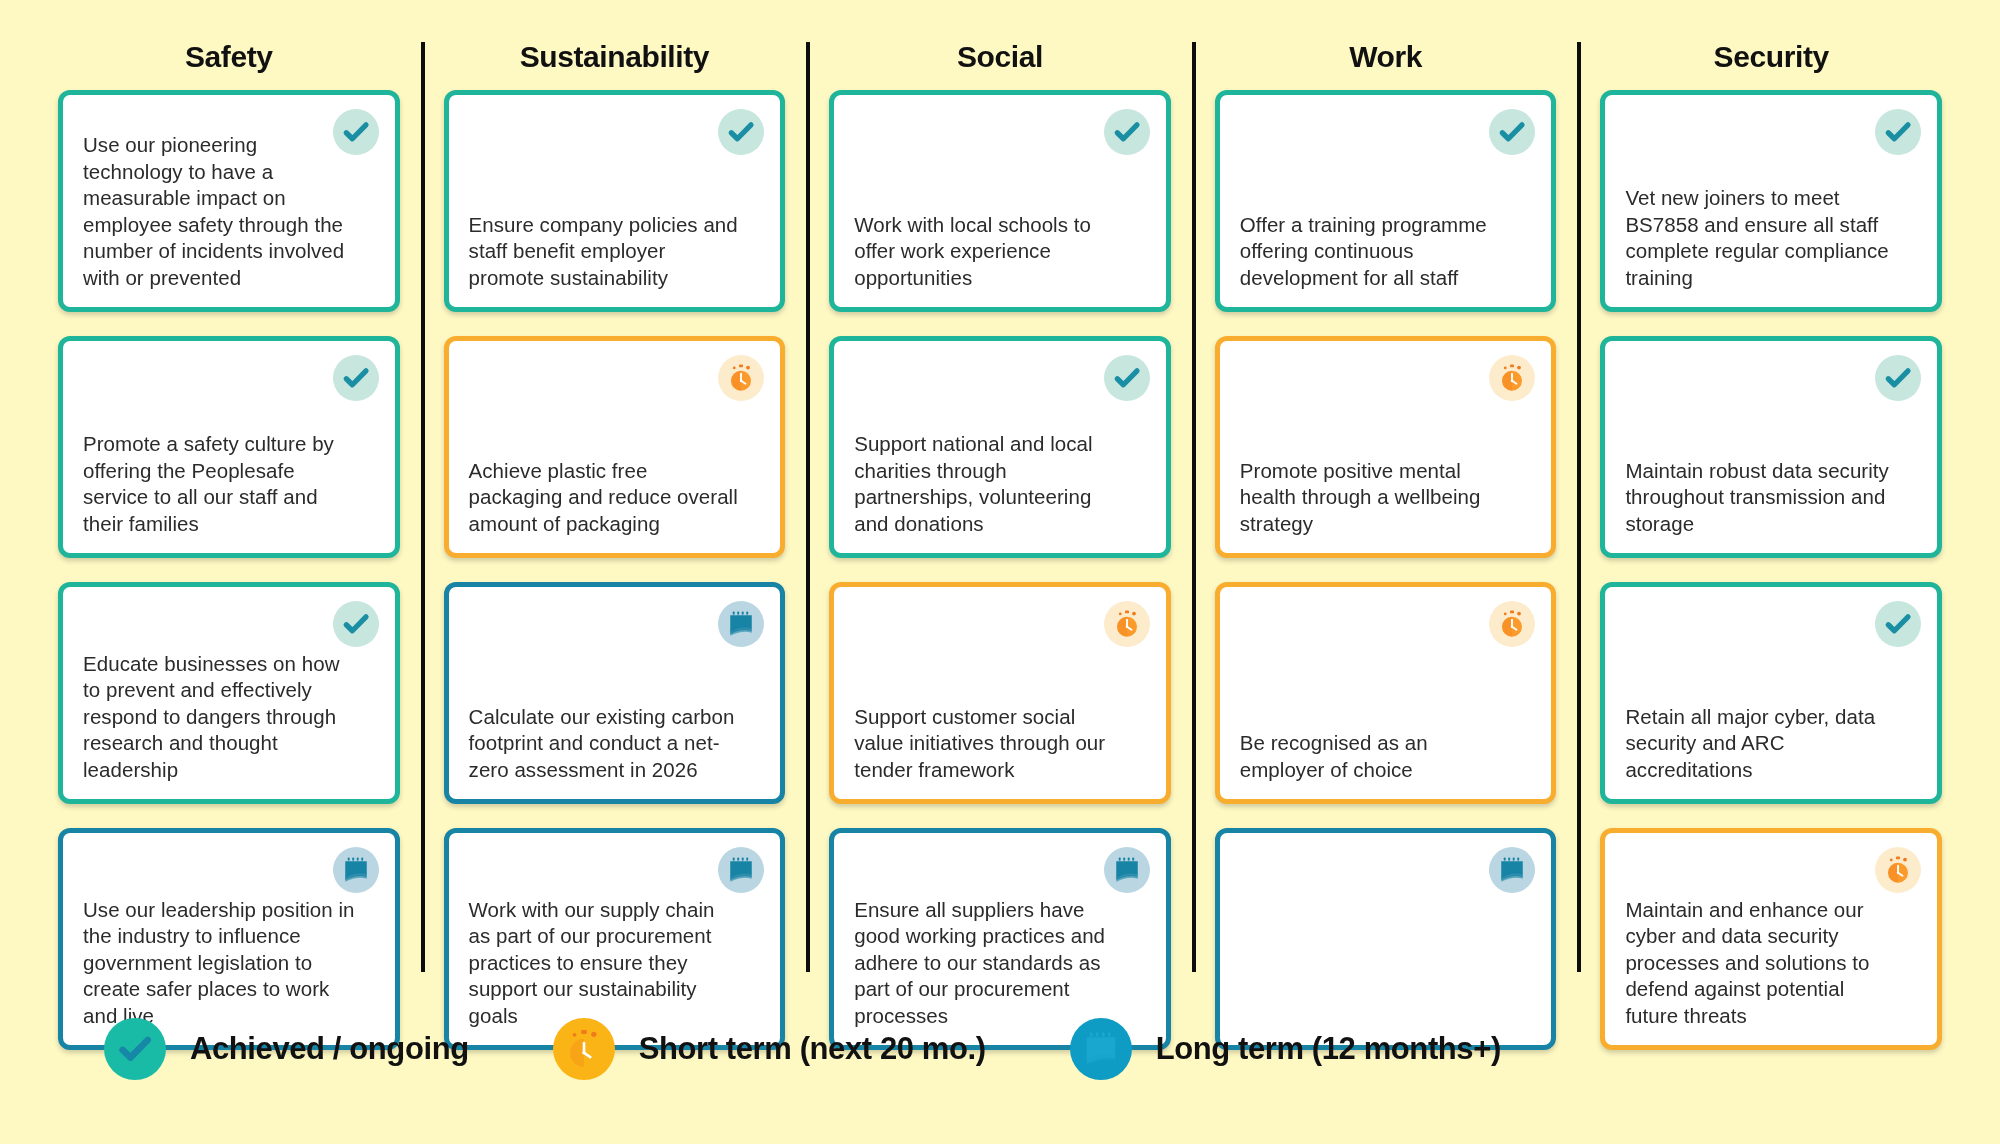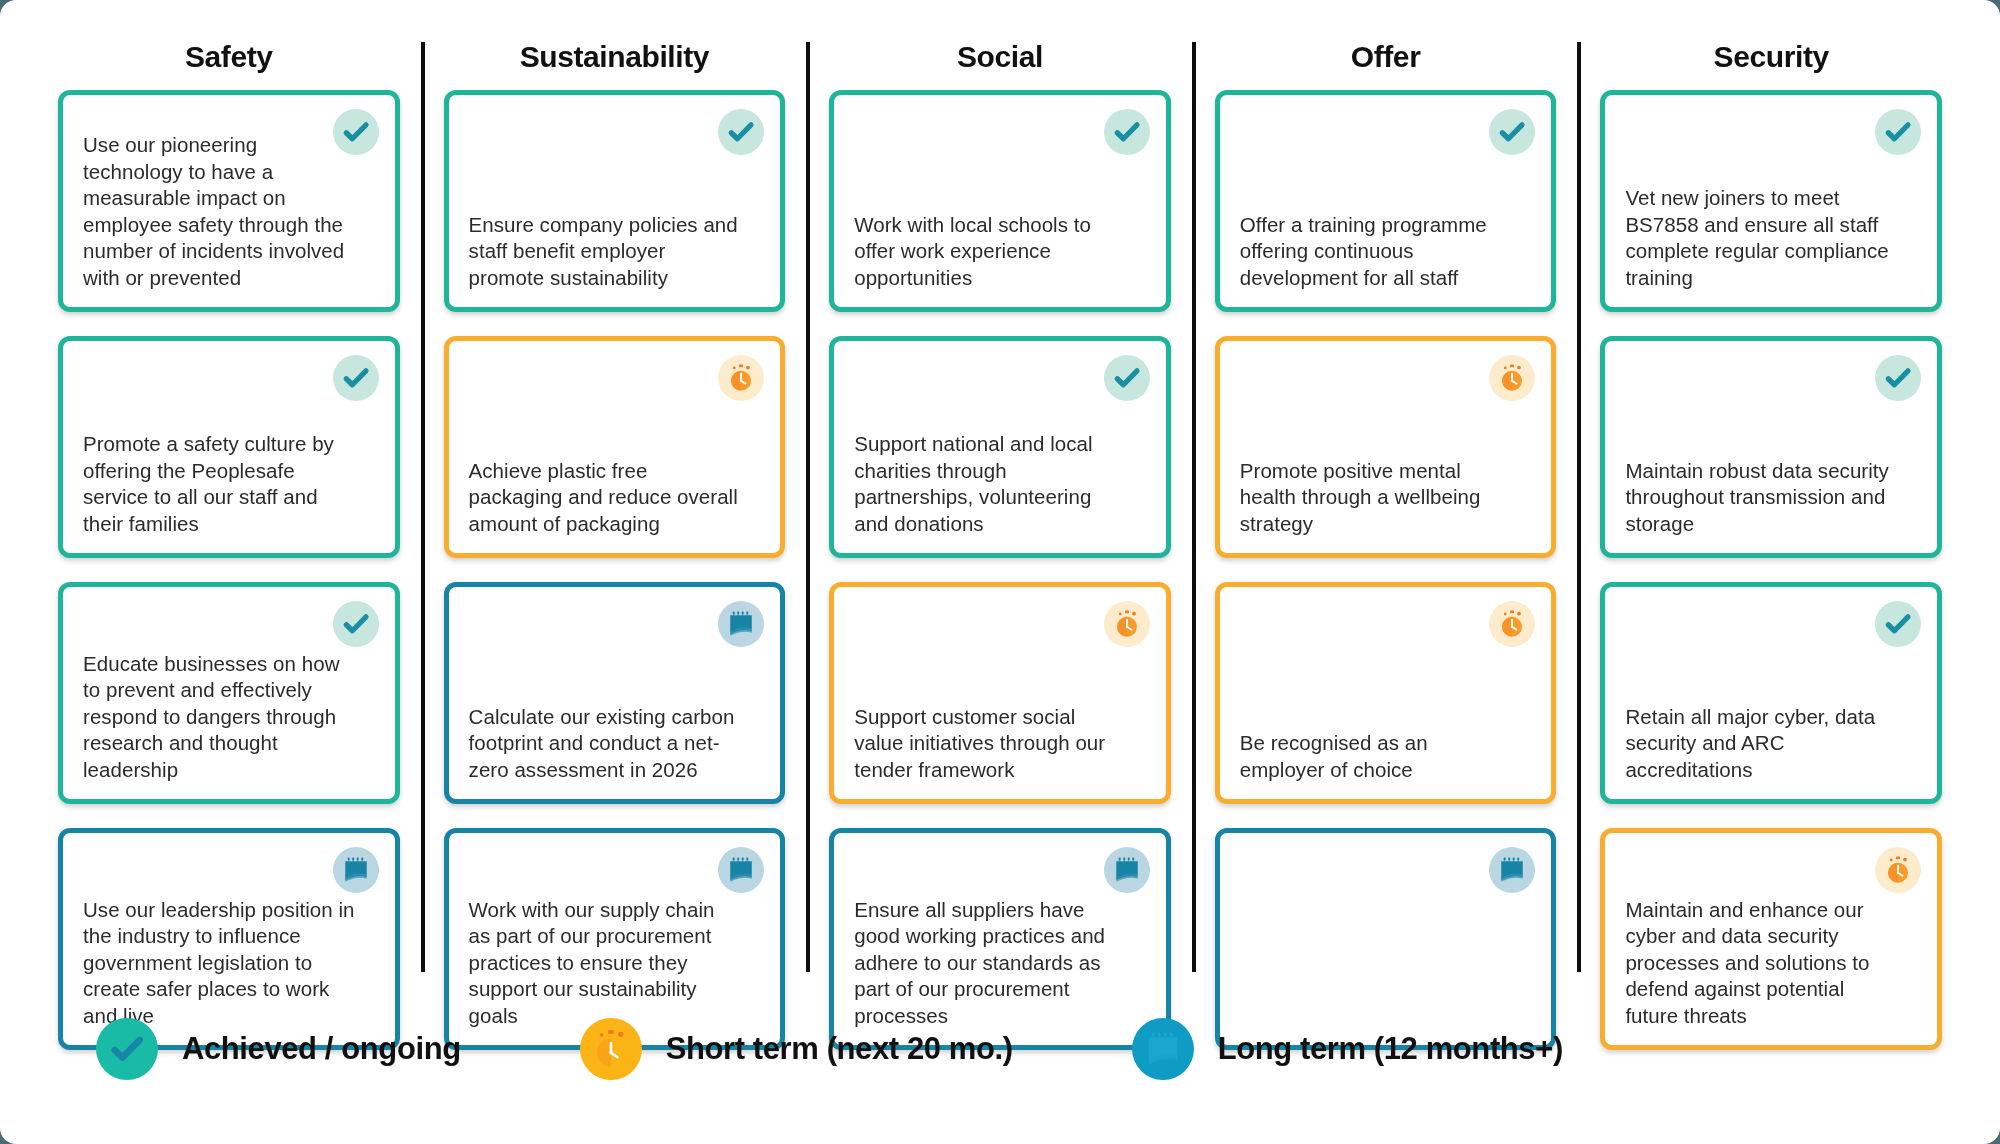--- a/index.html
+++ b/index.html
@@ -5,22 +5,21 @@
   * { box-sizing: border-box; margin: 0; padding: 0; }
   html, body {
     width: 2000px; height: 1144px;
     background: #4e6a72;
     font-family: "Liberation Sans", sans-serif;
     overflow: hidden;
   }
   #board {
     position: relative;
     width: 2000px; height: 1144px;
-    background: #ffffff;
-    border-radius: 16px;
+    background: #fef9c3;
   }
 
   
   .columns {
     position: absolute;
     top: 34px; left: 36px;
     width: 1928px;
     display: flex;
     align-items: stretch;
   }
@@ -85,24 +84,23 @@
     justify-content: center;
   }
   .badge.achieved { background: #c6e6de; }
   .badge.short    { background: #fdeccc; }
   .badge.long     { background: #b9d6e2; }
   .badge svg { display: block; }
 
   
   .legend {
     position: absolute;
-    left: 96px; top: 1018px;
+    left: 104px; top: 1018px;
     display: flex;
     align-items: center;
-    gap: 35px;
   }
   .legend-item {
     display: flex;
     align-items: center;
   }
   .legend-item + .legend-item { margin-left: 84px; }
   .legend-dot {
     width: 62px; height: 62px;
     border-radius: 50%;
     display: flex; align-items: center; justify-content: center;
@@ -266,21 +264,21 @@
                 <path d="M3.4 5.0 H20.6 V15.6 Q12.5 13.2 3.4 18.2 Z" fill="#1783a5"></path>
                 <path d="M3.4 17.2 Q12.5 12.6 20.6 15.0 V17.6 Q12.5 15.4 3.4 20.0 Z" fill="#1783a5" opacity="0.85"></path>
                 <path d="M3.4 19.0 Q12.5 14.6 20.6 17.0 V18.9 Q12.5 16.9 3.4 21.4 Z" fill="#1783a5" opacity="0.6"></path>
               </svg>
             </div>
             <div class="card-text">Ensure all suppliers have good working practices and adhere to our standards as part of our procurement processes</div>
           </div>
         </div>
       </div>
       <div class="column">
-        <div class="col-title">Offer</div>
+        <div class="col-title">Work</div>
         <div class="cards">
           <div class="card achieved">
             <div class="badge achieved">
               <svg width="30" height="30" viewBox="0 0 24 24" aria-hidden="true">
                 <path d="M4.2 12.6 L9.1 17.4 L20.0 6.3" fill="none" stroke="#1a8fa4" stroke-width="4.2" stroke-linecap="round" stroke-linejoin="round"></path>
               </svg>
             </div>
             <div class="card-text">Offer a training programme offering continuous development for all staff</div>
           </div>
           <div class="card short">

